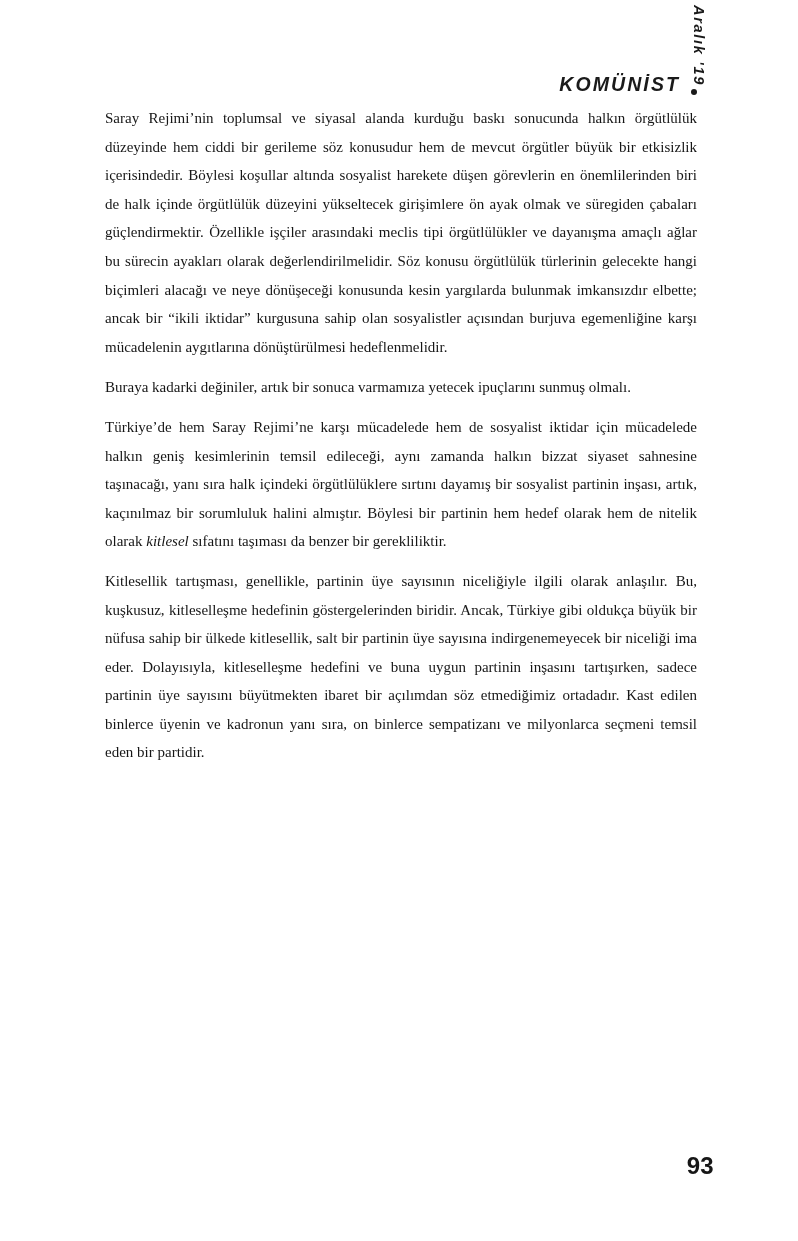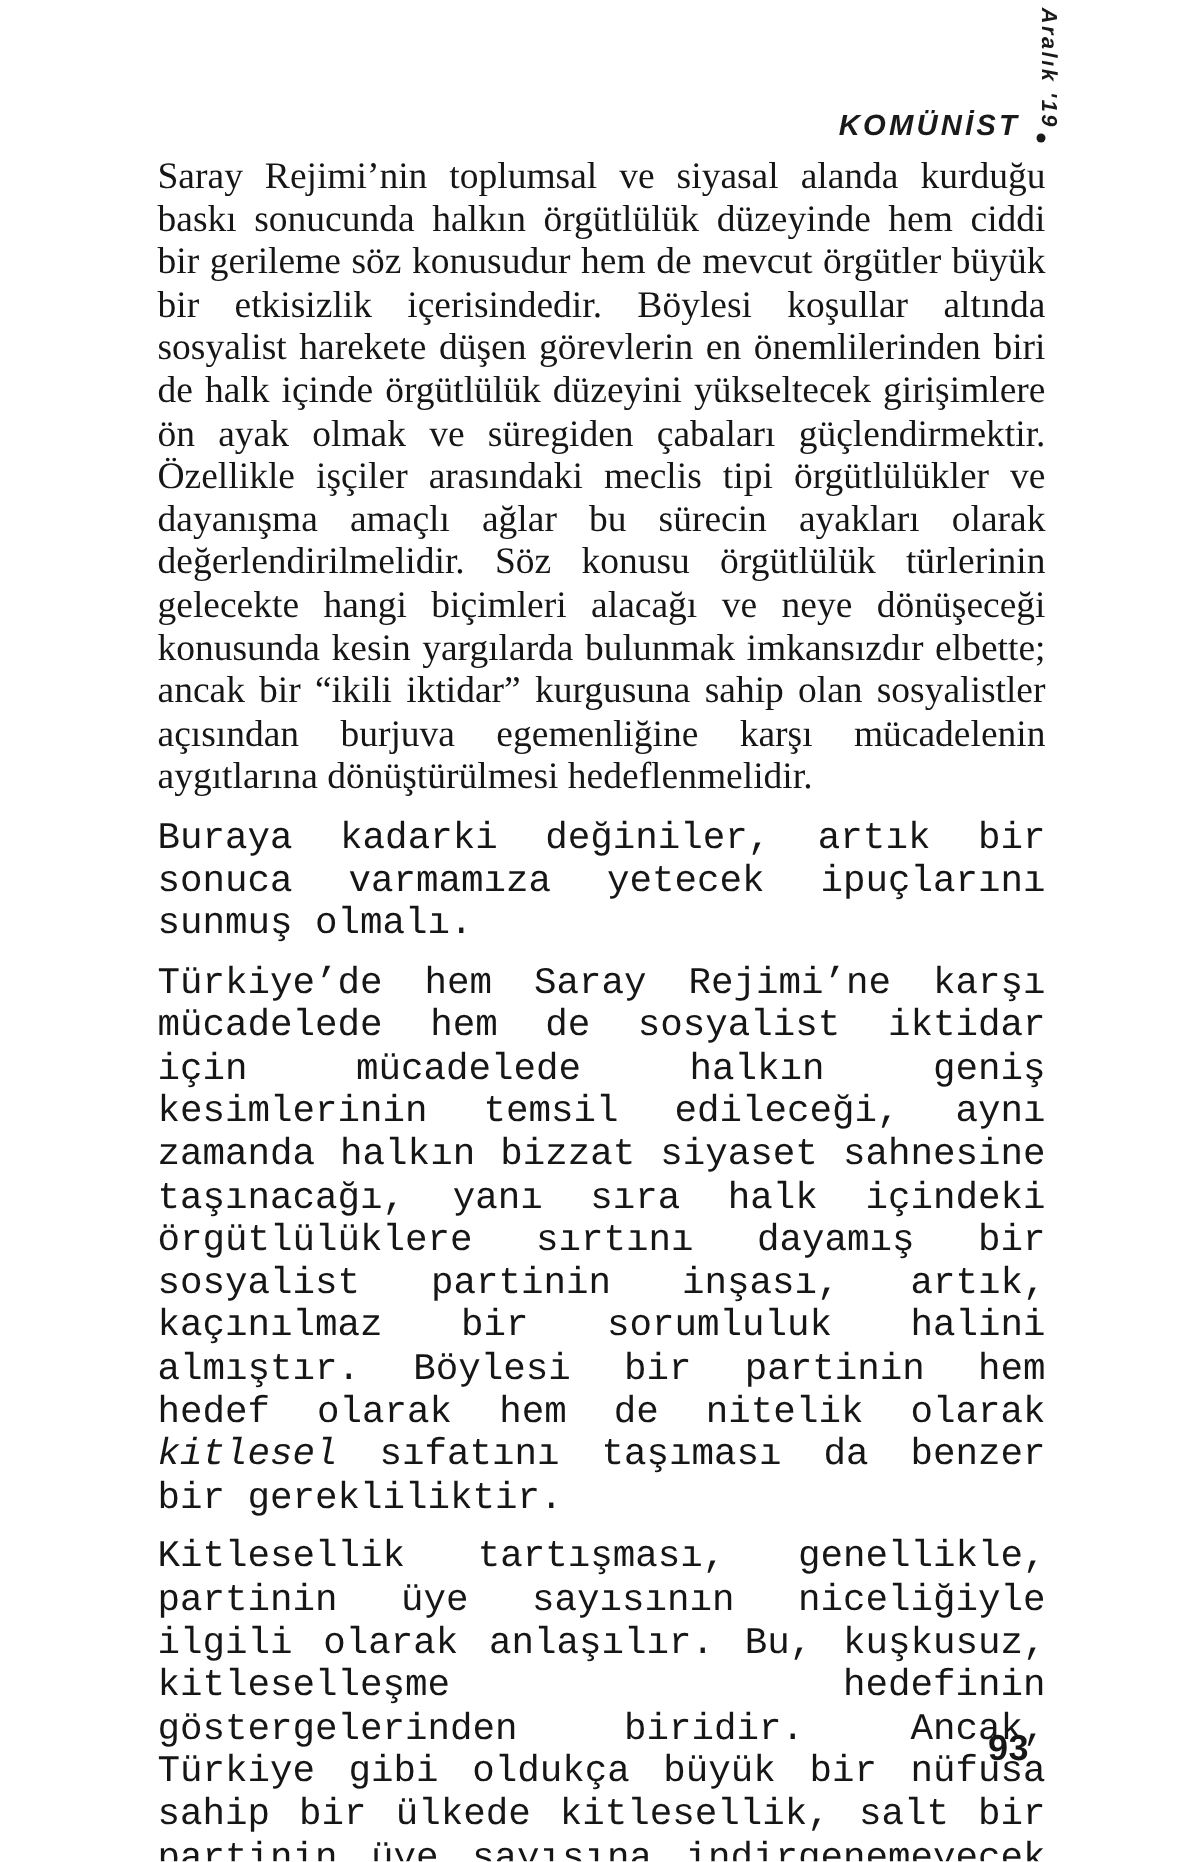--- a/index.html
+++ b/index.html
@@ -68,33 +68,32 @@
   
   .column {
     position: absolute;
     left: 105px;
     top: 104px;
     width: 592px;
   }
 
   p.body {
     font-family: "Liberation Serif", "DejaVu Serif", serif;
-    font-size: 25px;
+    font-size: 15px;
     line-height: 28.6px;
     color: #161616;
     text-align: justify;
     text-justify: inter-word;
     margin: 0 0 12px 0;
     hyphens: manual;
     -webkit-hyphens: manual;
   }
 
   p.body.tight {
     margin-bottom: 11px;
-    font-family: Liberation Mono, monospace;
   }
 
   p.body em {
     font-style: italic;
   }
 
   h2.section-heading {
     font-family: "Liberation Sans", "DejaVu Sans", sans-serif;
     font-weight: 700;
     font-size: 22.4px;
@@ -102,21 +101,21 @@
     color: #161616;
     text-align: left;
     margin: 30px 0 14px 0;
     letter-spacing: -0.15px;
     max-width: 560px;
   }
 
   
   .folio {
     position: absolute;
-    right: 112px;
+    right: 84px;
     bottom: 63px;
     font-family: "Liberation Sans", "DejaVu Sans", sans-serif;
     font-weight: 700;
     font-size: 24px;
     color: #161616;
     line-height: 1;
     letter-spacing: 0.3px;
   }
 </style>
 </head>

